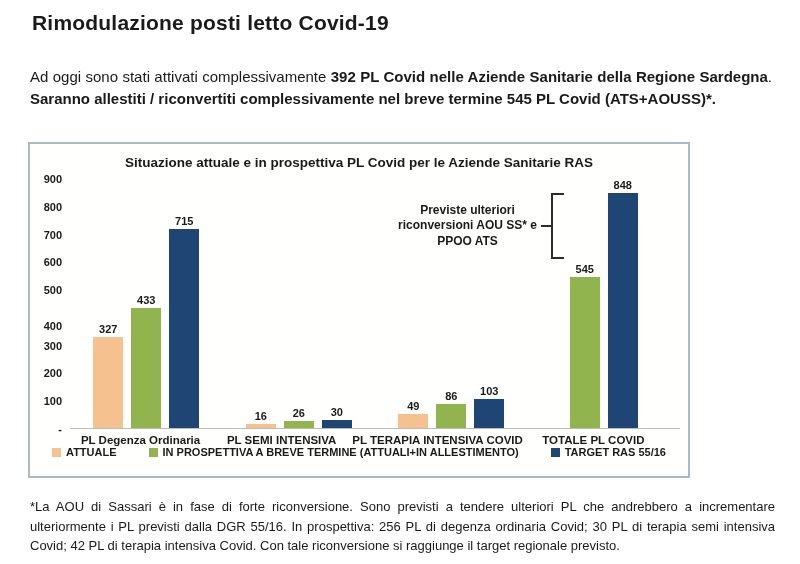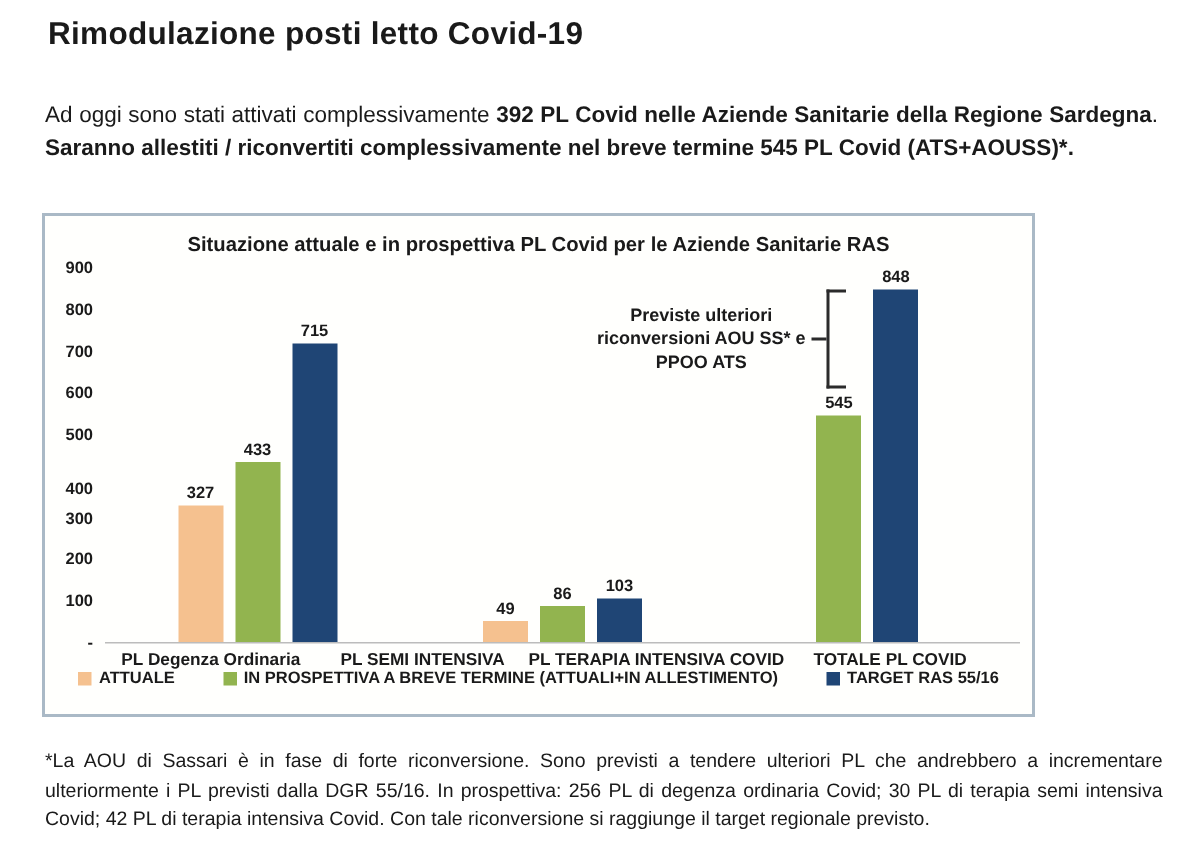--- a/index.html
+++ b/index.html
@@ -81,20 +81,34 @@
             <div class="bar-value">433</div>
             <div class="bar" style="height: 120.278px; background: rgb(146, 180, 79);"></div>
           </div>
           <div class="bar-wrap">
             <div class="bar-value">715</div>
             <div class="bar" style="height: 198.611px; background: rgb(31, 69, 117);"></div>
           </div>
         </div>
         <div class="group">
           <div class="bar-wrap">
+            <div class="bar-value">16</div>
+            <div class="bar" style="height: 4.44444px; background: rgb(245, 193, 143);"></div>
+          </div>
+          <div class="bar-wrap">
+            <div class="bar-value">26</div>
+            <div class="bar" style="height: 7.22222px; background: rgb(146, 180, 79);"></div>
+          </div>
+          <div class="bar-wrap">
+            <div class="bar-value">30</div>
+            <div class="bar" style="height: 8.33333px; background: rgb(31, 69, 117);"></div>
+          </div>
+        </div>
+        <div class="group">
+          <div class="bar-wrap">
             <div class="bar-value">49</div>
             <div class="bar" style="height: 13.6111px; background: rgb(245, 193, 143);"></div>
           </div>
           <div class="bar-wrap">
             <div class="bar-value">86</div>
             <div class="bar" style="height: 23.8889px; background: rgb(146, 180, 79);"></div>
           </div>
           <div class="bar-wrap">
             <div class="bar-value">103</div>
             <div class="bar" style="height: 28.6111px; background: rgb(31, 69, 117);"></div>

